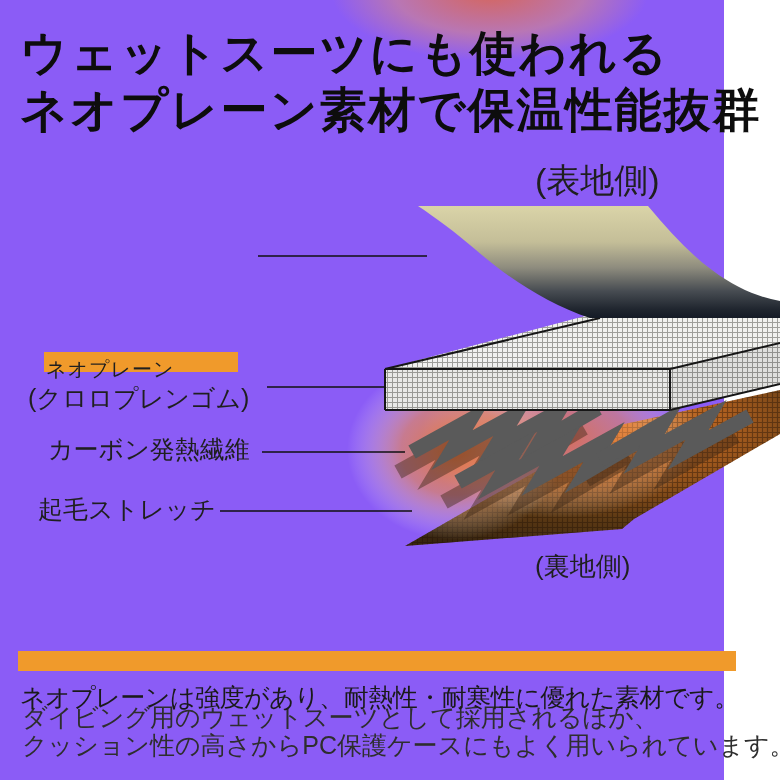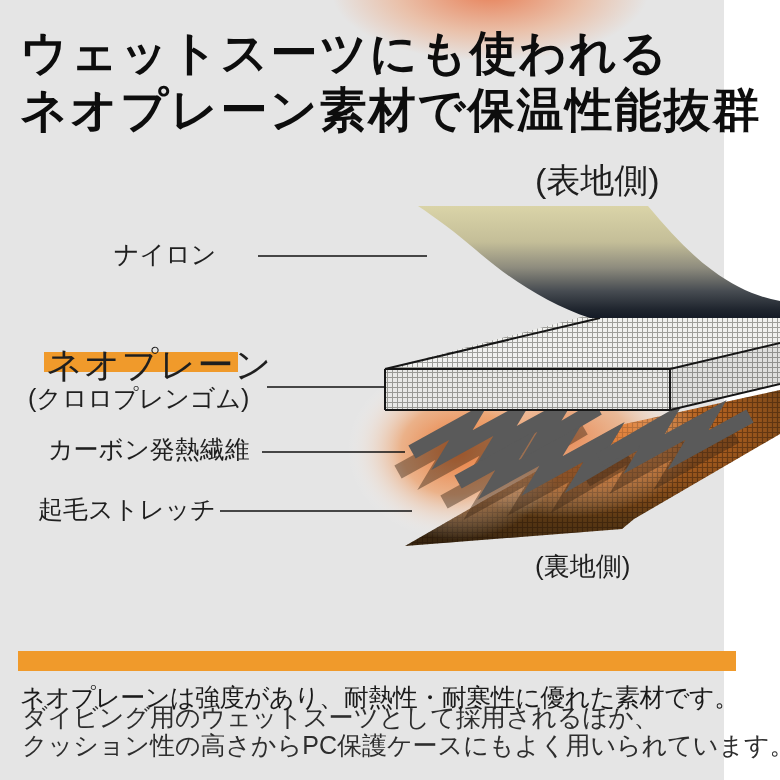--- a/index.html
+++ b/index.html
@@ -1,36 +1,36 @@
 <!DOCTYPE html>
 <html><head>
 <meta charset="utf-8">
 <style>
   html,body{margin:0;padding:0;}
   body{width:780px;height:780px;background:#ffffff;overflow:hidden;
        font-family:"Liberation Sans", sans-serif;}
-  .canvas{position:relative;width:724px;height:780px;background:#e5e5e5;}
+  .canvas{position:relative;width:724px;height:780px;background:#8b5cf6;}
 
   
   .top-glow{position:absolute;left:330px;top:-78px;width:320px;height:140px;
     background:radial-gradient(ellipse at center,rgba(232,104,54,.8) 0%,
       rgba(240,150,100,.45) 42%,rgba(255,255,255,0) 70%);}
 
   
   .title{position:absolute;left:20px;top:24px;margin:0;font-weight:700;color:#0d0d0d;
          font-size:47px;line-height:57px;letter-spacing:2px;white-space:nowrap;}
   .title .t-line{display:block;}
 
   
   .diagram-svg{position:absolute;left:0;top:0;width:780px;height:780px;}
 
   
   .lbl{position:absolute;color:#1f1f1f;font-size:25px;white-space:nowrap;line-height:1.1;}
   .lbl-nylon{left:114px;top:241px;}
-  .lbl-neoprene{left:46px;top:345px;font-size:36px;letter-spacing:1px;z-index:3;}
+  .lbl-neoprene{left:46px;top:358px;font-size:20px;letter-spacing:1px;z-index:3;}
   .hl-neo{position:absolute;left:44px;top:352px;width:194px;height:20px;
           background:#F09A2B;z-index:2;}
   .lbl-neoprene-sub{left:28px;top:373px;margin-top:12px;}
   .lbl-carbon{left:48px;top:436px;}
   .lbl-brushed{left:38px;top:496px;}
   .lbl-side-top{left:535px;top:162px;font-size:34px;}
   .lbl-side-bottom{left:535px;top:552px;font-size:26px;text-align:right;}
 
   
   .desc-line{position:absolute;white-space:nowrap;color:#2e2e2e;font-size:25px;}
@@ -124,21 +124,20 @@
       <line x1="258" y1="256" x2="427" y2="256"></line>
       <line x1="267" y1="387" x2="385" y2="387"></line>
       <line x1="262" y1="452" x2="405" y2="452"></line>
       <line x1="220" y1="511" x2="412" y2="511"></line>
     </g>
   </svg>
 
   <div class="lbl lbl-side-top">(表地側)</div>
   <div class="lbl lbl-side-bottom">(裏地側)</div>
 
-  <div class="lbl lbl-nylon">ナイロン</div>
 
   <div class="hl-neo"></div>
   <div class="lbl lbl-neoprene">ネオプレーン</div>
   <div class="lbl lbl-neoprene-sub">(クロロプレンゴム)</div>
 
   <div class="lbl lbl-brushed">起毛ストレッチ</div>
   <div class="lbl lbl-carbon">カーボン発熱繊維</div>
 
   <div class="hl-desc"></div>
   <div class="desc-line desc-1">ネオプレーンは強度があり、耐熱性・耐寒性に優れた素材です。</div>

